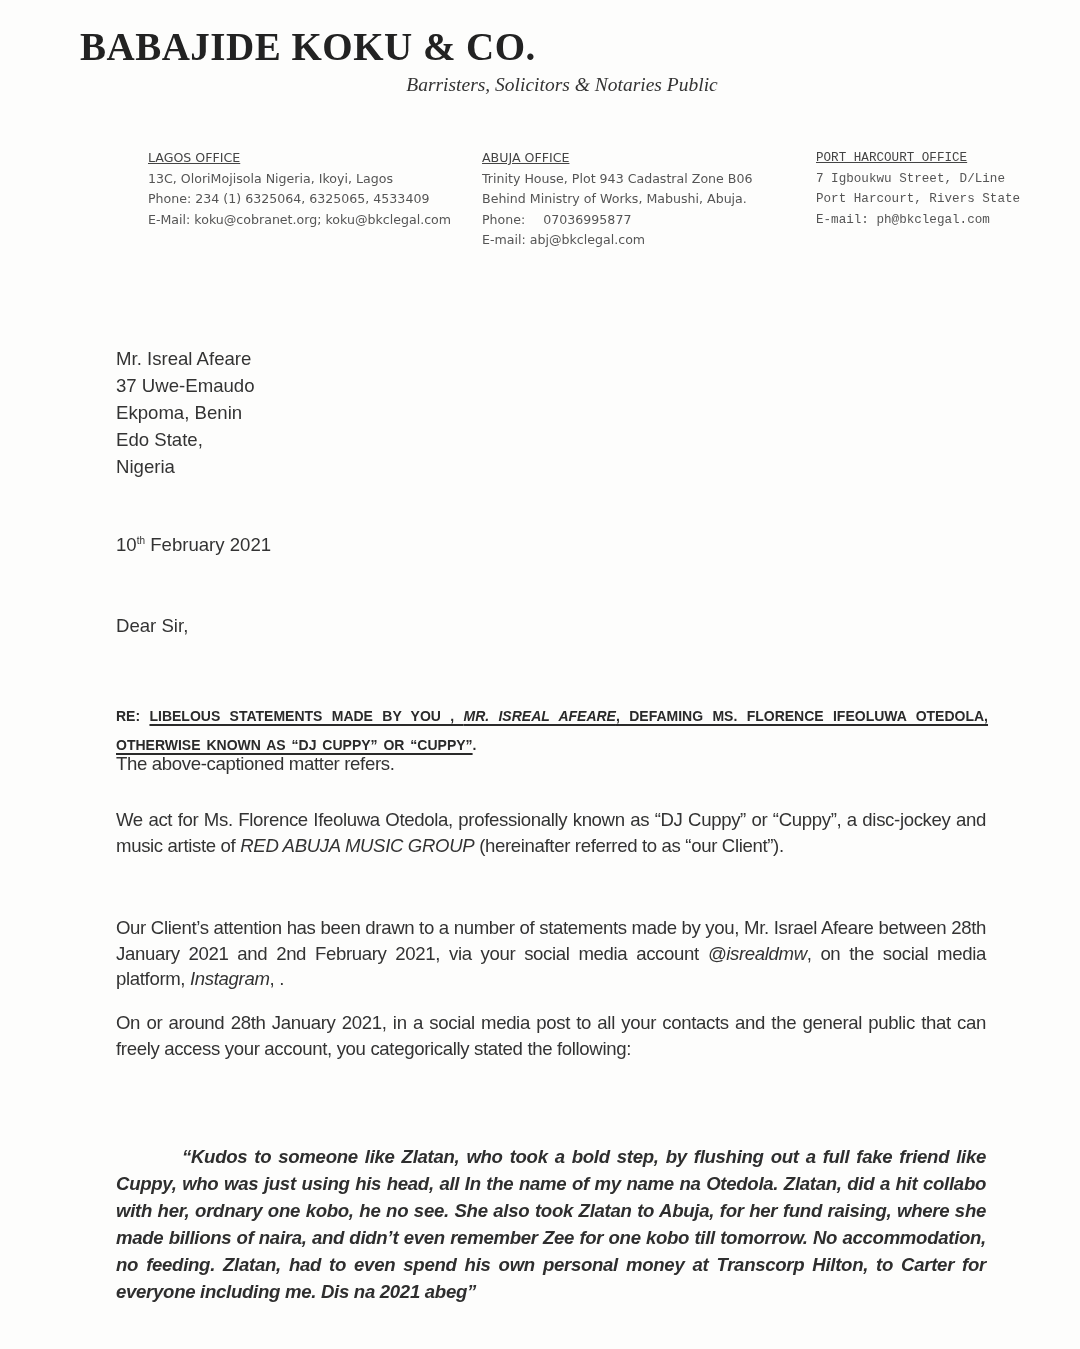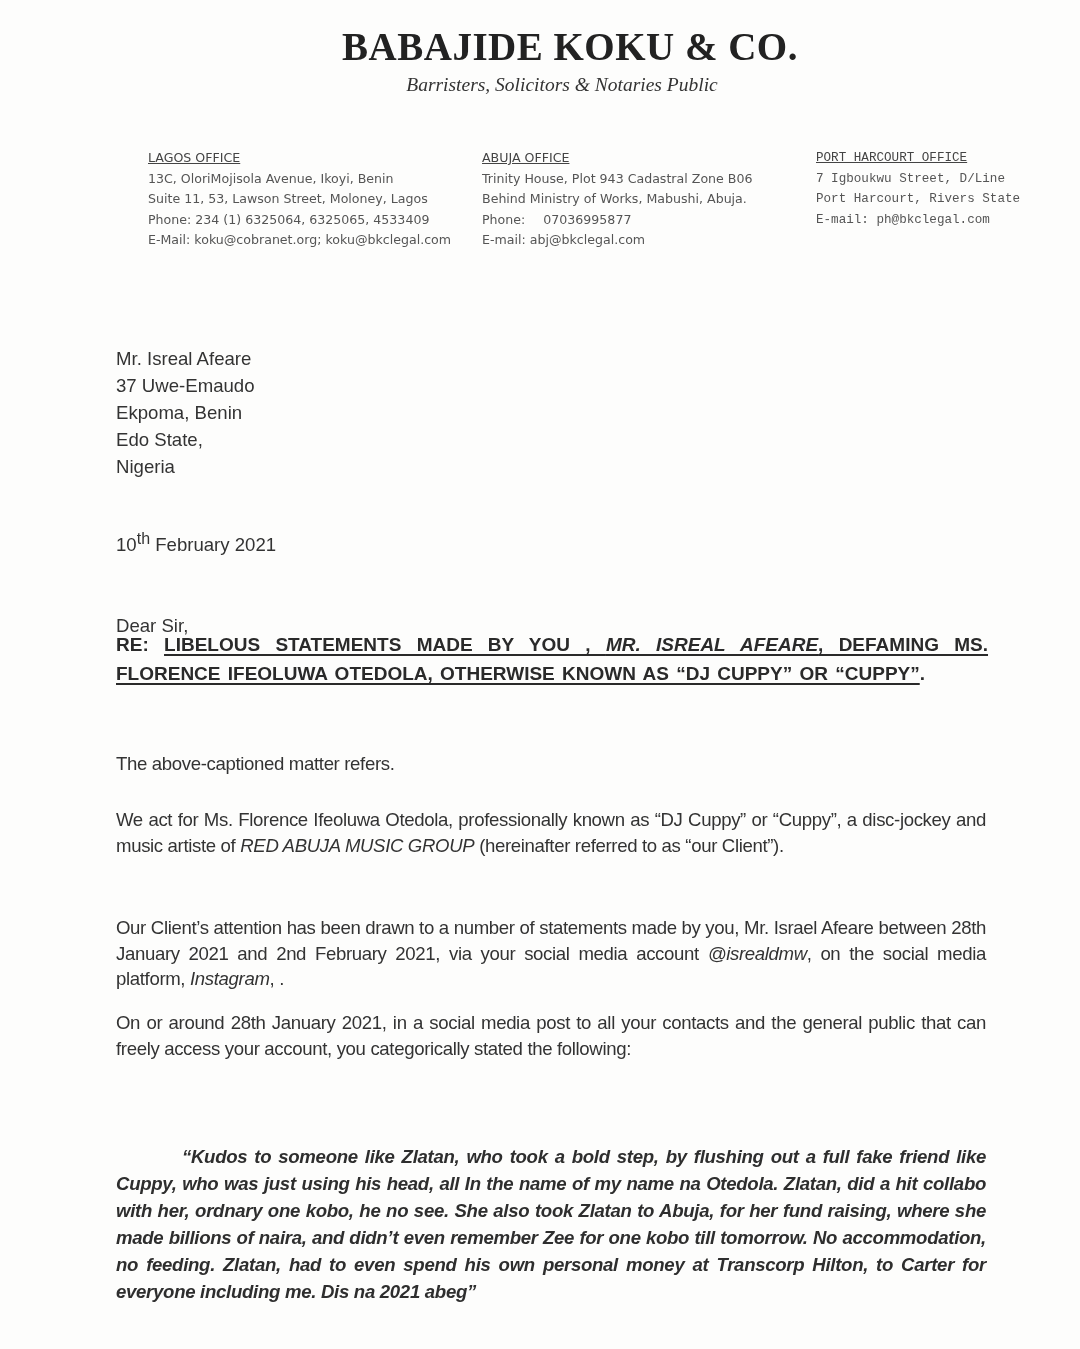--- a/index.html
+++ b/index.html
@@ -7,27 +7,26 @@
     width: 1080px; height: 1349px; overflow: hidden;
     background: #fdfdfc;
     color: #2b2b2b;
     position: relative;
   }
   .page { position: absolute; left: 0; top: 0; width: 1080px; height: 1349px; }
 
   
   .firm-name {
     position: absolute; left: 0; right: 0; top: 24px;
-    text-align: center;
     font-family: "Liberation Serif", "DejaVu Serif", serif;
     font-weight: bold;
     font-size: 39px;
     letter-spacing: 0.5px;
     color: #222;
-    padding-left: 60px;
+    padding-left: 80px;
   }
   .firm-tagline {
     position: absolute; left: 0; right: 0; top: 74px;
     text-align: center;
     font-family: "Liberation Serif", "DejaVu Serif", serif;
     font-style: italic;
     font-size: 19.5px;
     color: #333;
     padding-left: 44px;
   }
@@ -48,28 +47,28 @@
   .body-text {
     font-family: "Liberation Sans", "DejaVu Sans", sans-serif;
     font-size: 18.6px;
     color: #333;
   }
   .addressee {
     position: absolute; left: 116px; top: 345px;
     line-height: 27px;
   }
   .date { position: absolute; left: 116px; top: 534px; }
-  .date sup { font-size: 16px; vertical-align: 7px; line-height: 0; }
+  .date sup { font-size: 10px; vertical-align: 7px; line-height: 0; }
   .salutation { position: absolute; left: 116px; top: 615px; }
 
   .subject {
-    position: absolute; left: 116px; top: 630px; width: 872px;
+    position: absolute; left: 116px; top: 702px; width: 872px;
     font-family: "Liberation Sans", "DejaVu Sans", sans-serif;
     font-weight: bold;
-    font-size: 19px;
+    font-size: 14px;
     line-height: 29px;
     color: #2a2a2a;
     text-align: justify;
     word-spacing: 2px;
   }
   .subject .u { text-decoration: underline; text-decoration-thickness: 2px; text-underline-offset: 3px; }
   .subject em { font-style: italic; }
 
   .para {
     position: absolute; left: 116px; width: 870px;
@@ -99,22 +98,21 @@
 </head>
 <body>
 
 <div class="page">
 
   <div class="firm-name">BABAJIDE KOKU &amp; CO.</div>
   <div class="firm-tagline">Barristers, Solicitors &amp; Notaries Public</div>
 
   <div class="office lagos">
     <div class="office-title">LAGOS OFFICE</div>
-    <div>13C, OloriMojisola Avenue, Ikoyi, Benin</div>
-    <div>Suite 11, 53, Lawson Street, Moloney, Lagos</div>
+    <div>13C, OloriMojisola Nigeria, Ikoyi, Lagos</div>
     <div>Phone: 234 (1) 6325064, 6325065, 4533409</div>
     <div>E-Mail: koku@cobranet.org; koku@bkclegal.com</div>
   </div>
 
   <div class="office abuja">
     <div class="office-title">ABUJA OFFICE</div>
     <div>Trinity House, Plot 943 Cadastral Zone B06</div>
     <div>Behind Ministry of Works, Mabushi, Abuja.</div>
     <div><span>Phone:</span><span class="phone-gap"></span><span>07036995877</span></div>
     <div>E-mail: abj@bkclegal.com</div>

